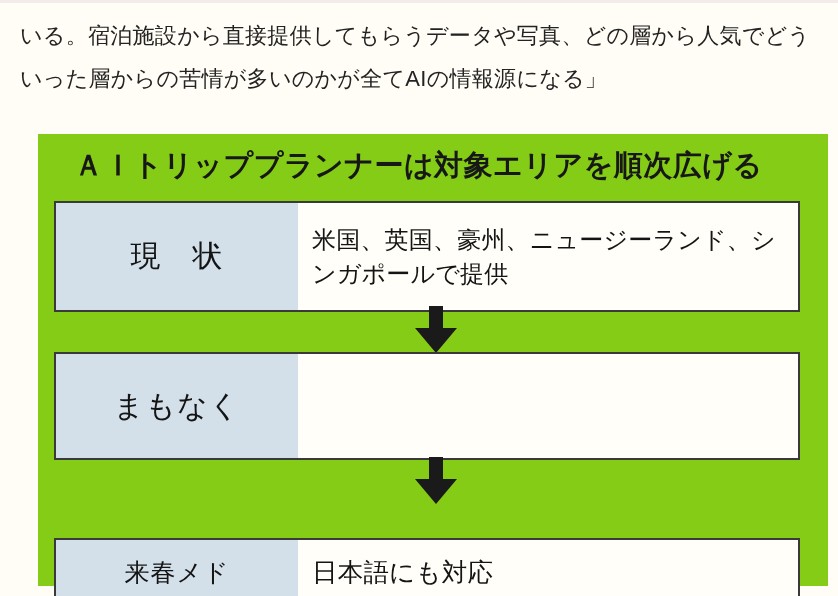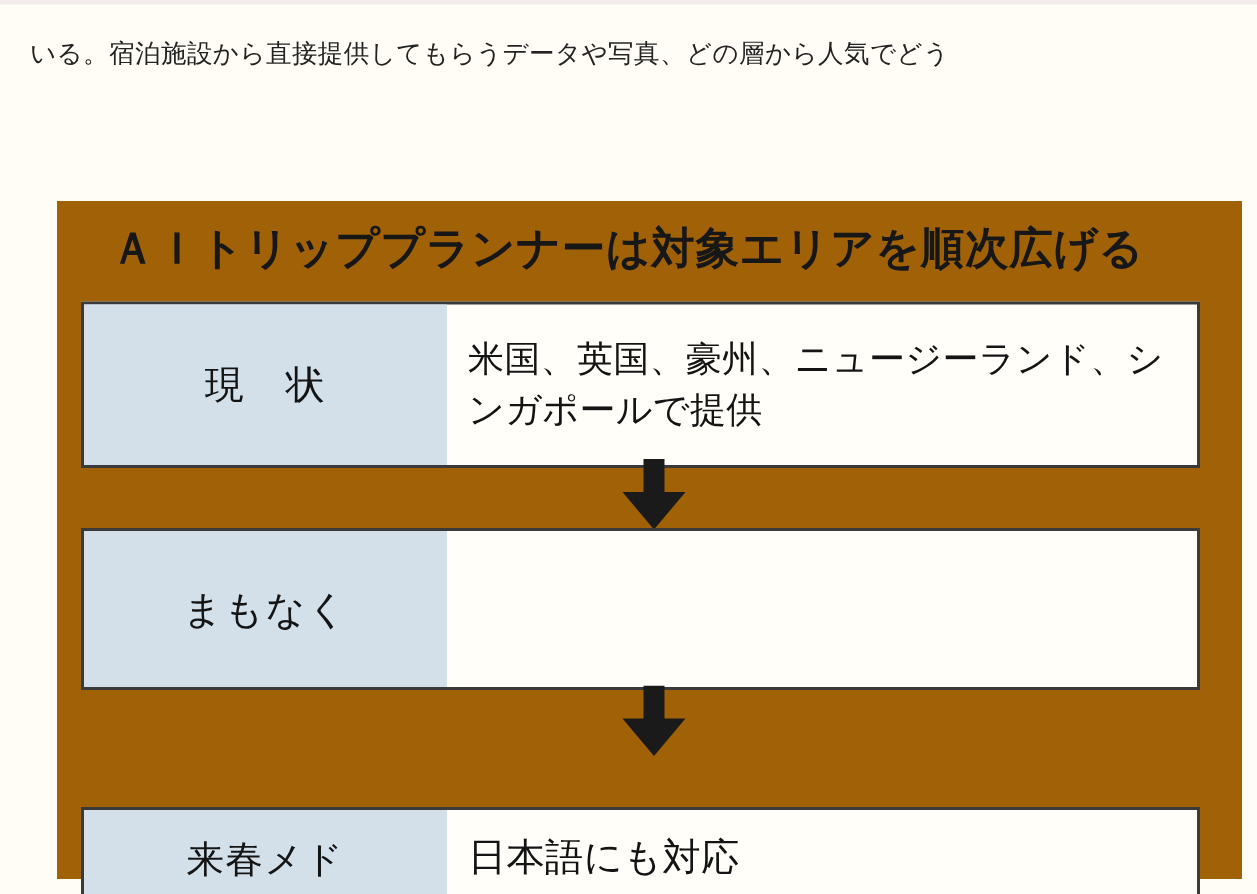--- a/index.html
+++ b/index.html
@@ -28,35 +28,35 @@
   }
 
   
   .article-body {
     position: absolute;
     top: 14px;
     left: 20px;
     width: 806px;
   }
   .body-line {
-    font-size: 17px;
+    font-size: 22px;
     line-height: 43px;
     letter-spacing: 0.3px;
     color: #232323;
     white-space: nowrap;
   }
 
   
   .figure-panel {
     position: absolute;
     left: 38px;
     top: 134px;
     width: 790px;
     height: 452px;
-    background: #a16207;
+    background: #84cc16;
   }
 
   .figure-title {
     position: absolute;
     left: 36px;
     top: 12px;
     width: 740px;
     font-size: 29px;
     font-weight: bold;
     letter-spacing: 0.5px;
@@ -78,21 +78,21 @@
   .row-2 { top: 218px; height: 108px; }
   .row-3 { top: 368px; height: 68px; margin-top: 36px;  }
 
   .row-label {
     width: 242px;
     flex: 0 0 242px;
     background: #d3dfe9;
     display: flex;
     align-items: center;
     justify-content: center;
-    font-size: 26px;
+    font-size: 30px;
     letter-spacing: 1px;
     color: #141414;
     box-sizing: border-box;
   }
   .row-3 .row-label { font-size: 25px; }
 
   .row-text {
     flex: 1 1 auto;
     display: flex;
     align-items: center;
@@ -116,20 +116,21 @@
   .arrow-2 { top: 323px; }
   .arrow svg { display: block; width: 48px; height: 48px; }
 </style>
 </head>
 <body>
 
 <div class="top-rule"></div>
 
 <div class="article-body">
   <div class="body-line">いる。宿泊施設から直接提供してもらうデータや写真、どの層から人気でどう</div>
+  <div class="body-line">いった層からの苦情が多いのかが全てAIの情報源になる」</div>
 </div>
 
 <div class="figure-panel">
 
   <div class="figure-title">ＡＩトリッププランナーは対象エリアを順次広げる</div>
 
   <div class="row row-1">
     <div class="row-label">現　状</div>
     <div class="row-text">米国、英国、豪州、ニュージーランド、シンガポールで提供</div>
   </div>

